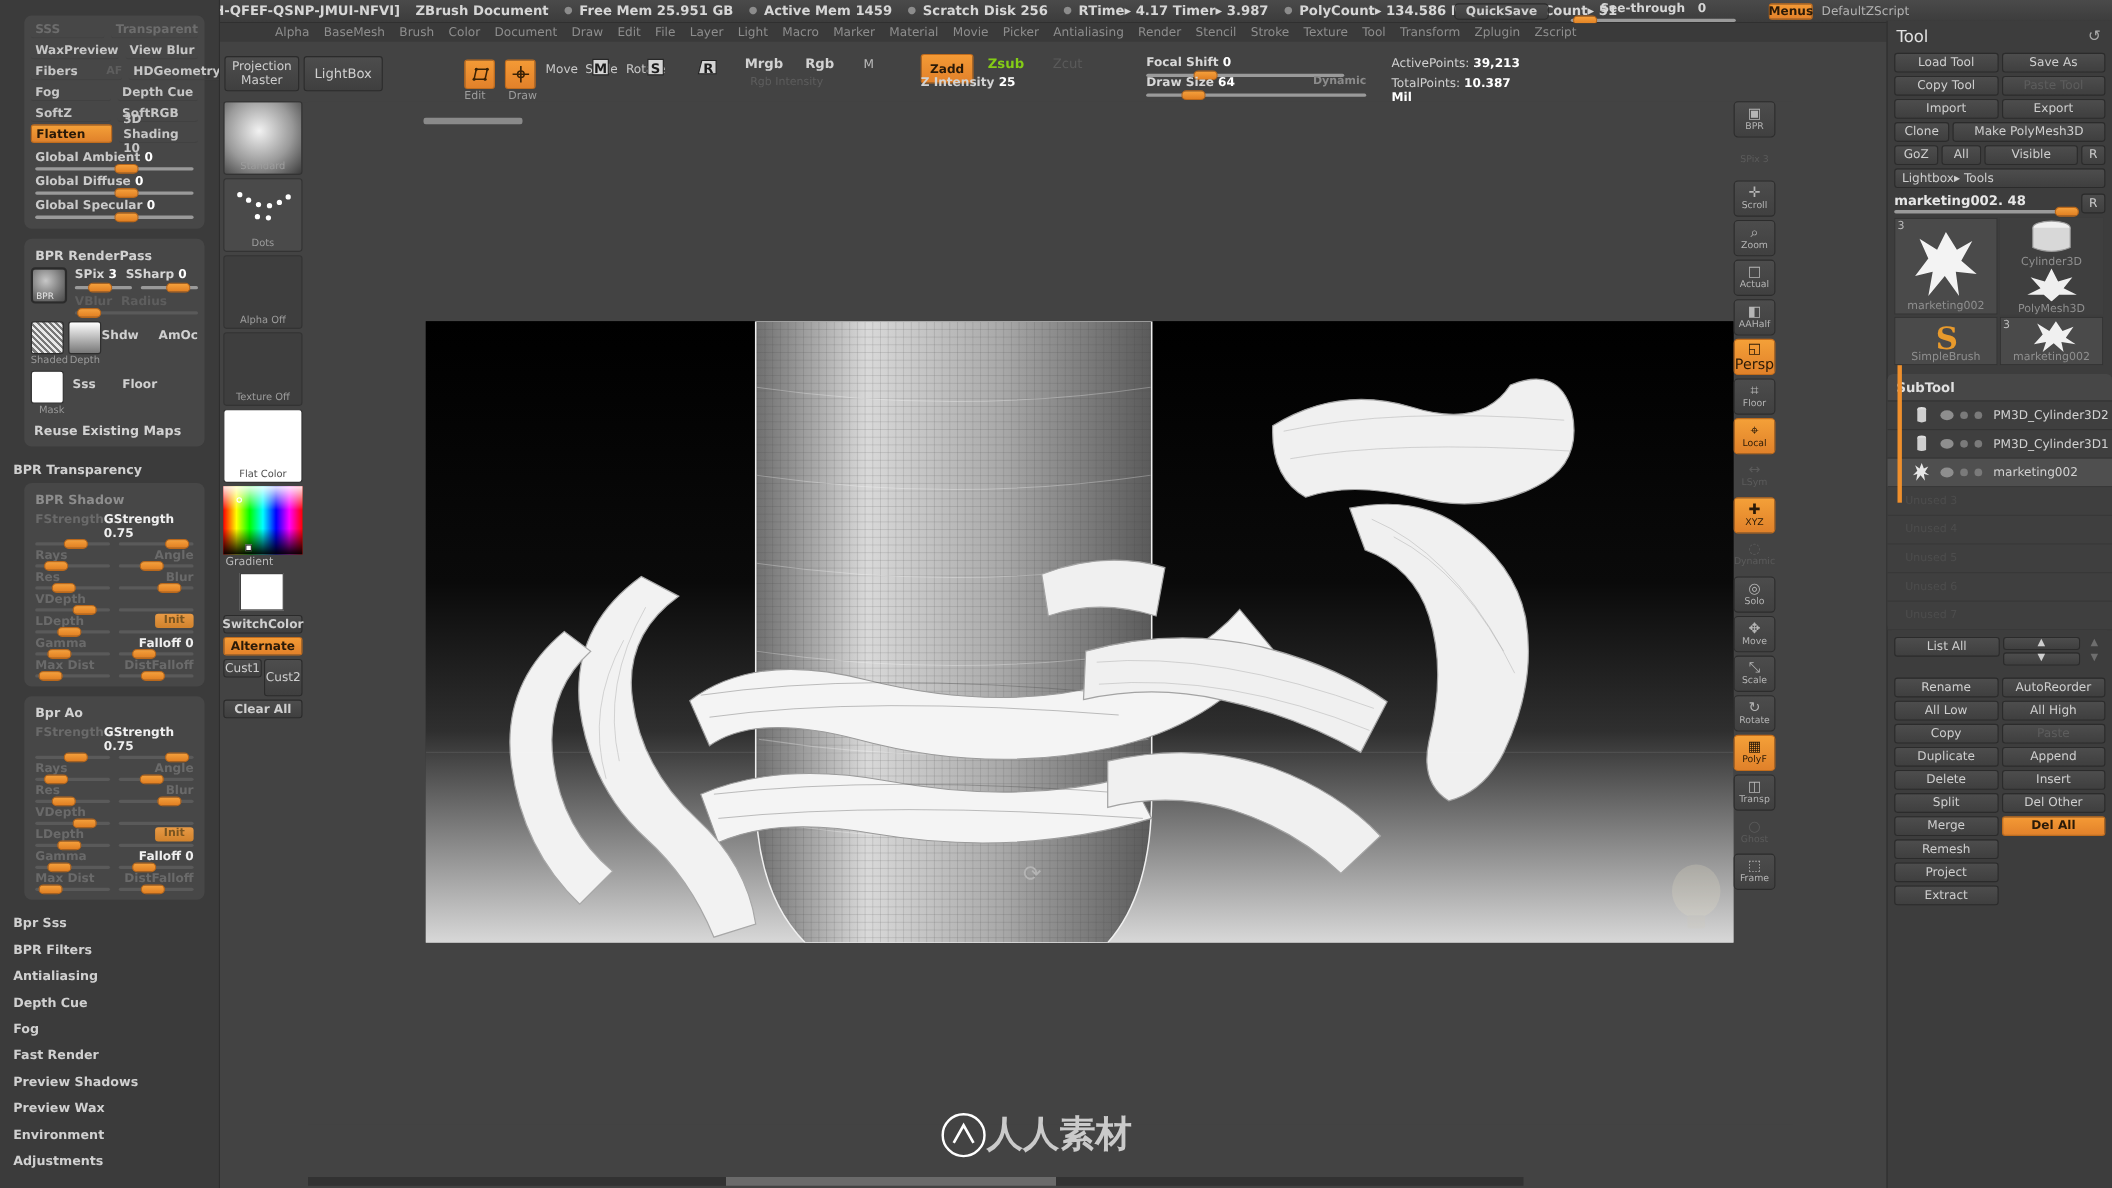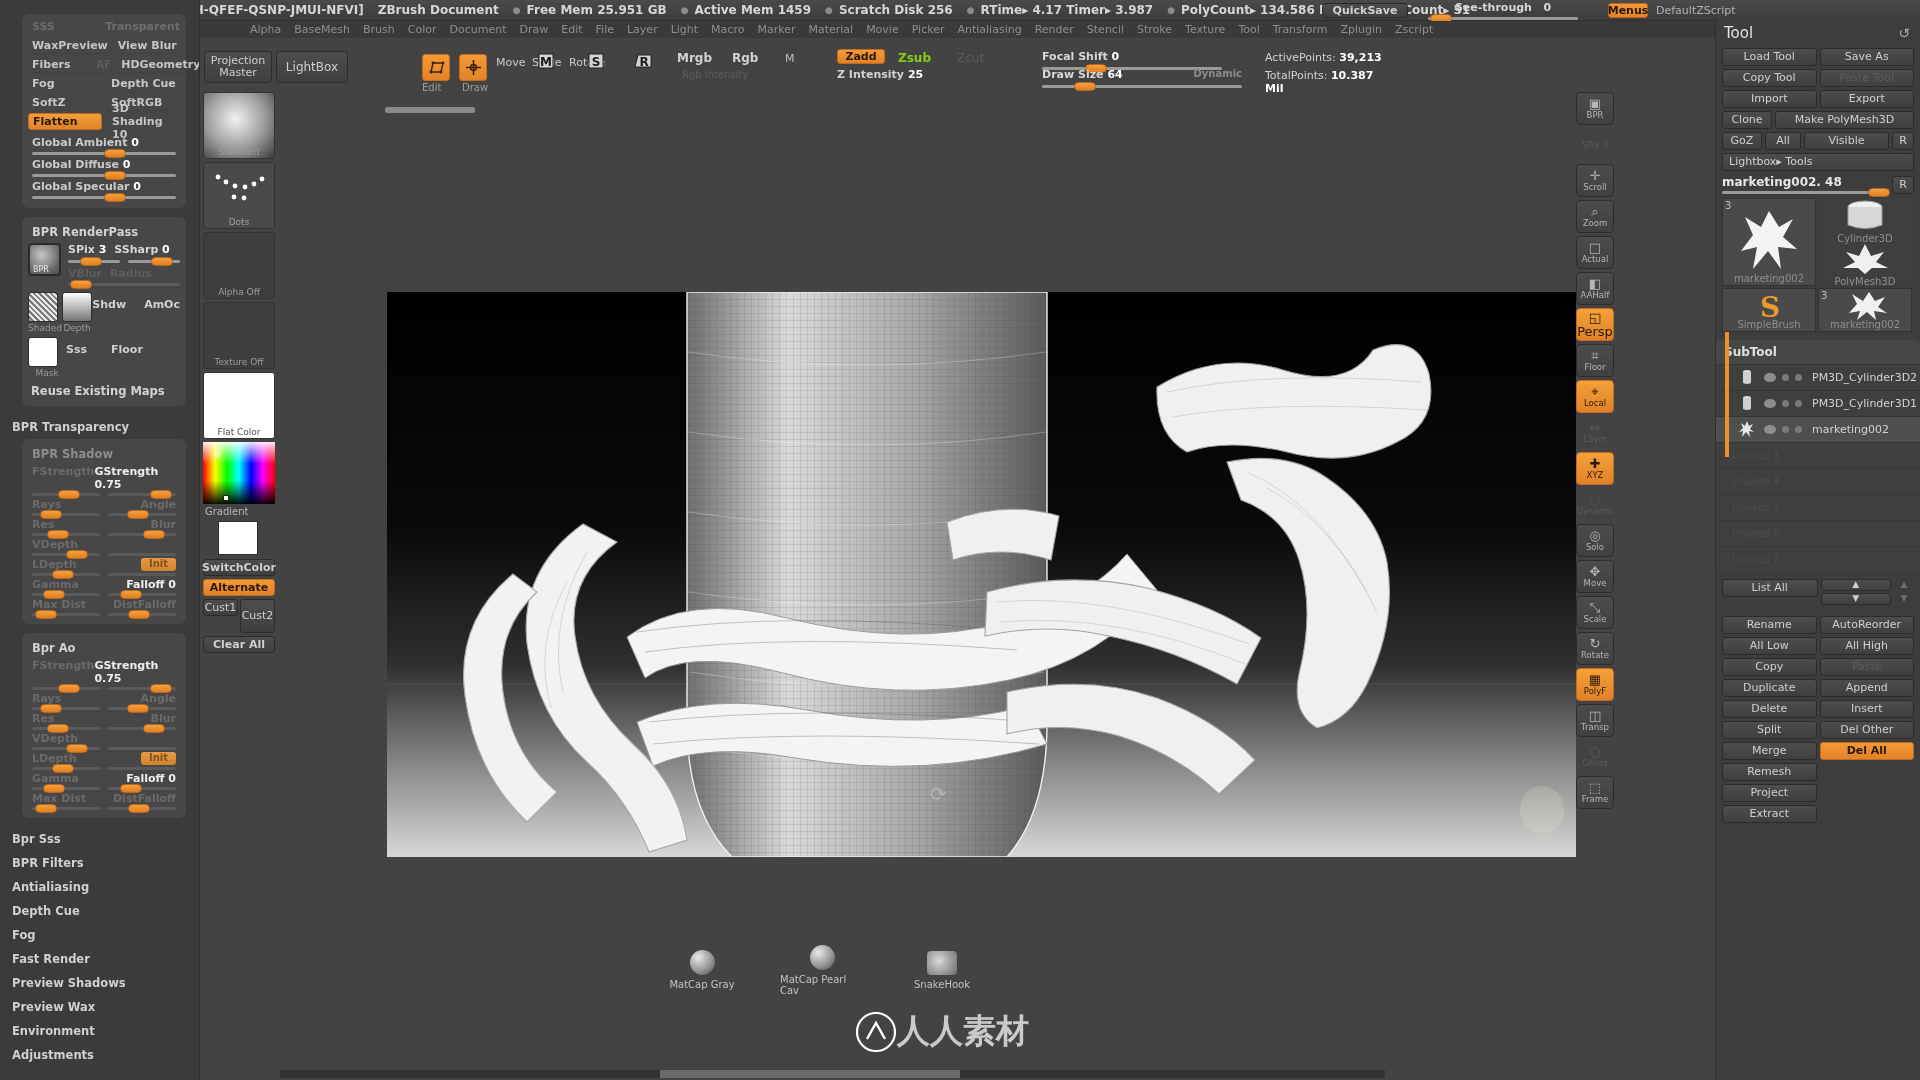--- a/index.html
+++ b/index.html
@@ -676,21 +676,21 @@
         <path d="M3 16 L6 4 L19 4 L19 16 Z" fill="#d4d4d4" stroke="#222"></path>
         <text x="12" y="15" font-size="12" font-weight="bold" fill="#1c1c1c" text-anchor="middle" font-family="DejaVu Sans">R</text>
       </svg>
     </div>
 
     <div style="position:absolute; left:477px; top:13px; font-size:12px; font-weight:bold; color:#d2d2d2;">Mrgb</div>
     <div style="position:absolute; left:532px; top:13px; font-size:12px; font-weight:bold; color:#d2d2d2;">Rgb</div>
     <div style="position:absolute; left:585px; top:14px; font-size:11px; color:#bdbdbd;">M</div>
     <div style="position:absolute; left:482px; top:31px; font-size:10px; color:#5d5d5d;">Rgb Intensity</div>
 
-    <div class="btn on" style="position:absolute; left:637px; top:11px; width:48px; height:15px; font-size:11px;">Zadd</div>
+    <div class="btn on" style="position:absolute; left:637px; top:11px; width:48px; height:27px; font-size:11px;">Zadd</div>
     <div style="position:absolute; left:698px; top:13px; font-size:12px; font-weight:bold; color:#84cc16;">Zsub</div>
     <div style="position:absolute; left:757px; top:13px; font-size:12px; color:#5a5a5a;">Zcut</div>
     <div style="position:absolute; left:637px; top:30px; font-size:11px; font-weight:bold; color:#d2d2d2;">
       <span>Z Intensity</span>
       <span style="color:#fff">25</span>
     </div>
 
     <div style="position:absolute; left:842px; top:12px; width:180px;">
       <div class="mini-slider-lab">
         <span>Focal Shift</span>
@@ -932,34 +932,20 @@
 
     <div style="position:absolute; left:650px; top:690px; font-size:20px; color:#b4b4b4;">⟳</div>
 
     <div style="position:absolute; right:60px; top:690px; width:56px; height:70px; opacity:0.22;">
       <svg width="56" height="70" viewBox="0 0 56 70">
           <ellipse cx="28" cy="28" rx="22" ry="24" fill="#e9e2c8"></ellipse>
           <rect x="20" y="50" width="16" height="12" rx="2" fill="#cfcabb"></rect>
         </svg>
     </div>
 
-    <div id="matstrip">
-        <div class="matitem">
-          <div class="matsphere"></div>
-          <div class="matcap">MatCap Gray</div>
-        </div>
-        <div class="matitem">
-          <div class="matsphere"></div>
-          <div class="matcap">MatCap Pearl Cav</div>
-        </div>
-        <div class="matitem">
-          <div style="width: 30px; height: 24px; background: radial-gradient(circle at 40% 40%, rgb(217, 217, 217), rgb(106, 106, 106)); border-radius: 4px;"></div>
-          <div class="matcap">SnakeHook</div>
-        </div>
-      </div>
   </div>
 
   <div id="wm-big">
     <svg width="42" height="42" viewBox="0 0 42 42">
       <circle cx="21" cy="21" r="19" fill="none" stroke="#ffffff" stroke-width="2.2"></circle>
       <path d="M12 28 L21 12 L30 28" fill="none" stroke="#ffffff" stroke-width="2.4"></path>
     </svg>
     <span style="font-size:33px; font-weight:bold;">人人素材</span>
   </div>
 

